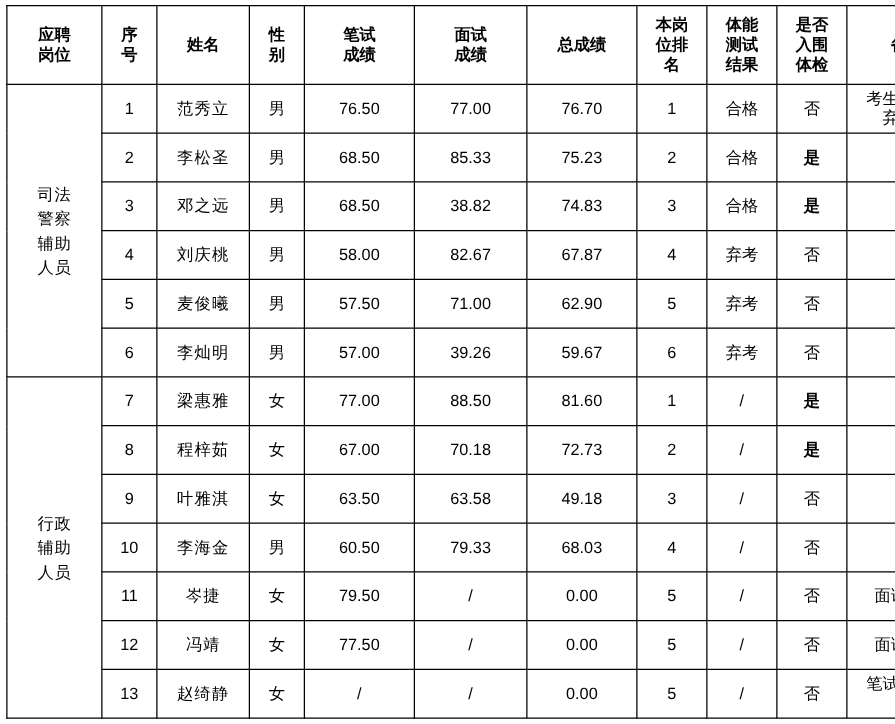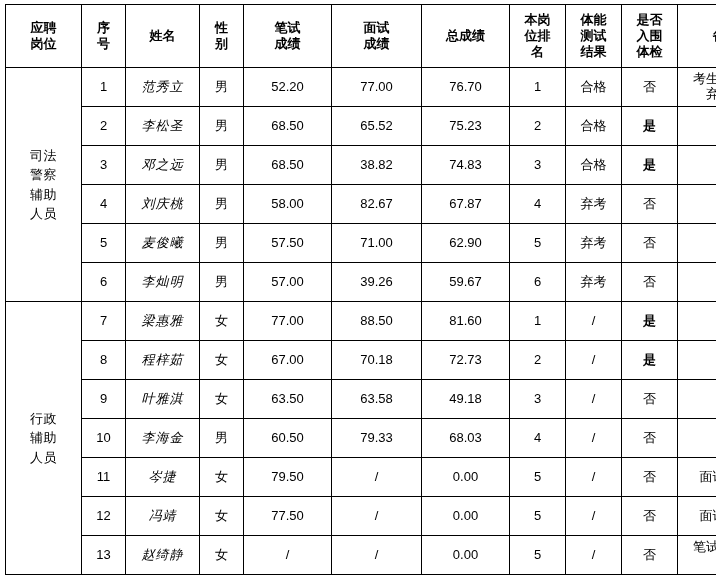--- a/index.html
+++ b/index.html
@@ -50,21 +50,20 @@
     font-weight: normal;
     font-size: 13.5px;
     letter-spacing: 0.5px;
   }
   td.group .stack {
     display: block;
     line-height: 1.5;
   }
   td.name {
     letter-spacing: 1px;
-    font-style: italic;
   }
   td.num, td.score {
     font-size: 13px;
   }
   td.fitness.bold {
     font-weight: normal;
   }
   td.entry.bold {
     font-weight: bold;
   }
@@ -155,37 +154,37 @@
         <tr>
           <td class="group" rowspan="6">
             <span class="stack">司法</span>
             <span class="stack">警察</span>
             <span class="stack">辅助</span>
             <span class="stack">人员</span>
           </td>
           <td class="num">1</td>
           <td class="name">范秀立</td>
           <td class="num">男</td>
-          <td class="score">52.20</td>
+          <td class="score">76.50</td>
           <td class="score">77.00</td>
           <td class="score">76.70</td>
           <td class="num">1</td>
           <td class="fitness bold">合格</td>
           <td class="entry">否</td>
           <td class="remark">
             <span class="stack" style="display: block;">考生自愿放</span>
             <span class="stack" style="display: block;">弃体检</span>
           </td>
         </tr>
         <tr>
           <td class="num">2</td>
           <td class="name">李松圣</td>
           <td class="num">男</td>
           <td class="score">68.50</td>
-          <td class="score">65.52</td>
+          <td class="score">85.33</td>
           <td class="score">75.23</td>
           <td class="num">2</td>
           <td class="fitness bold">合格</td>
           <td class="entry bold">是</td>
           <td class="remark"></td>
         </tr>
         <tr>
           <td class="num">3</td>
           <td class="name">邓之远</td>
           <td class="num">男</td>

